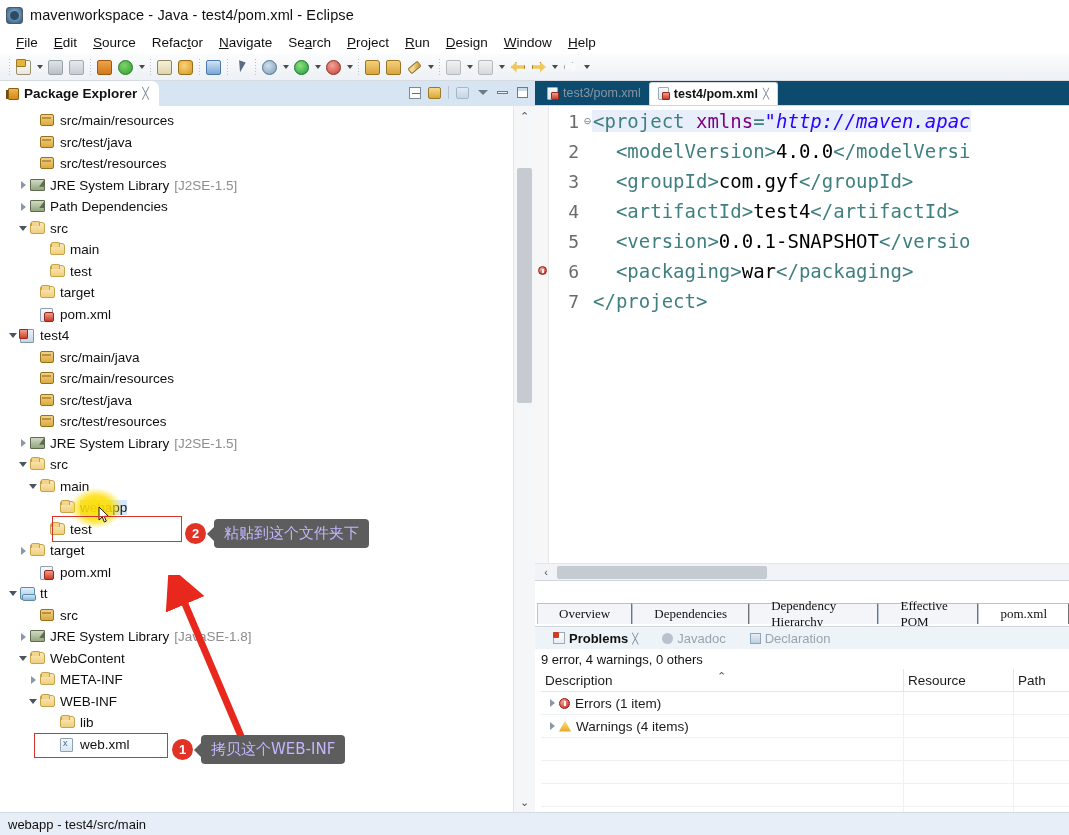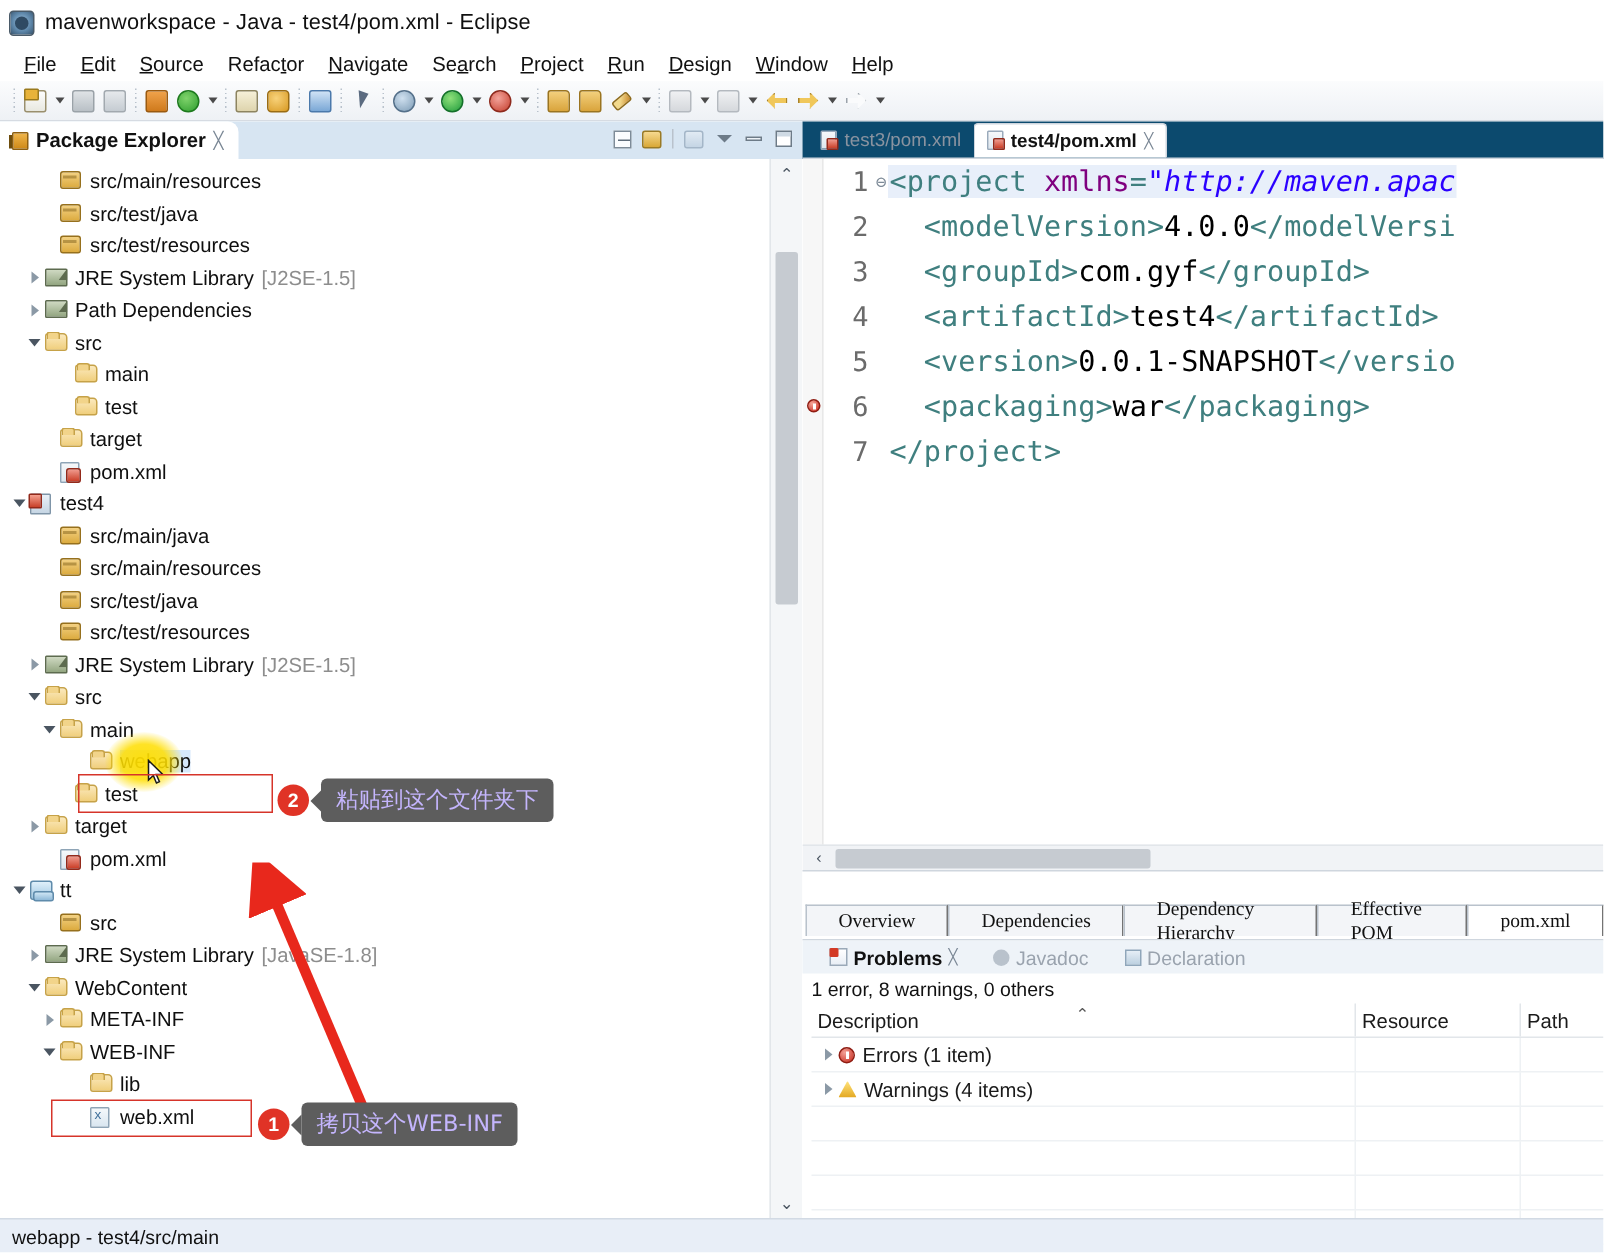--- a/index.html
+++ b/index.html
@@ -631,21 +631,21 @@
           </div>
           <div class="ptab">
             <span class="pic-jdoc"></span>
             <span>Javadoc</span>
           </div>
           <div class="ptab">
             <span class="pic-decl"></span>
             <span>Declaration</span>
           </div>
         </div>
-      <div id="prob-summary">1 error, 8 warnings, 0 others</div>
+      <div id="prob-summary">9 error, 4 warnings, 0 others</div>
       <div id="prob-table">
         <div id="prob-head">
           <div class="th" style="width:362px">
             <span>Description</span>
             <span class="sortcaret">⌃</span>
           </div>
           <div class="th" style="width:110px">
             <span>Resource</span>
           </div>
           <div class="th" style="flex:1">

